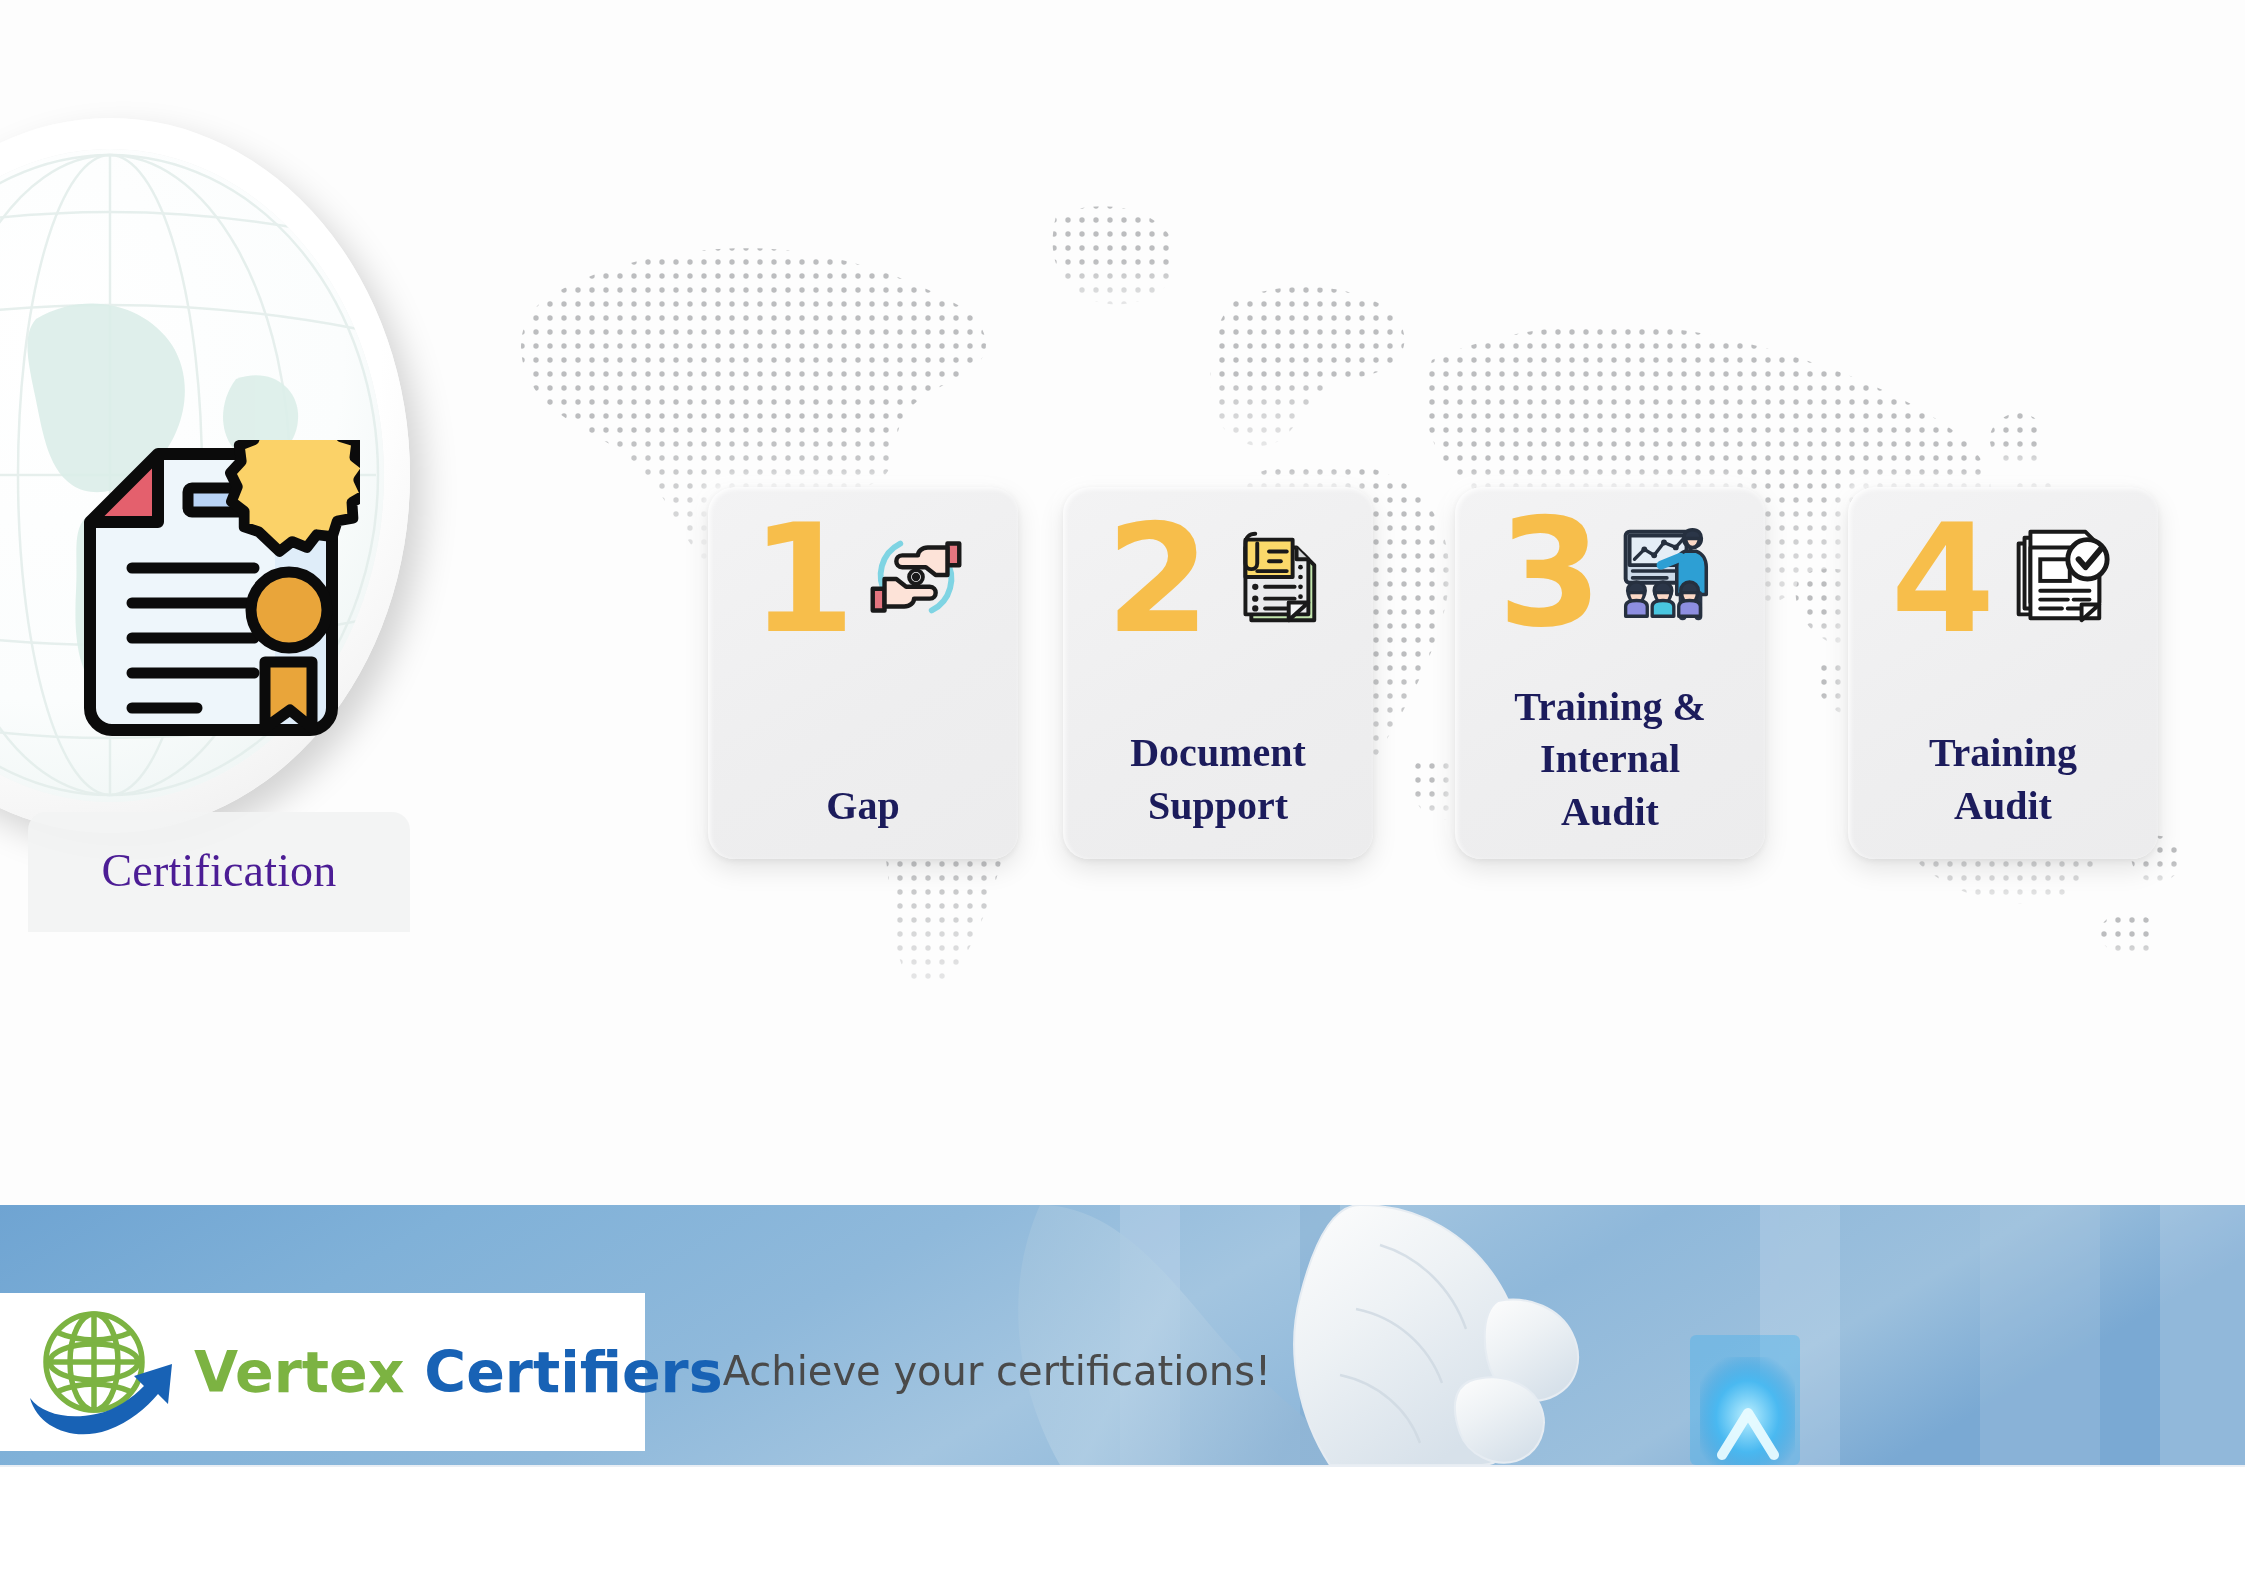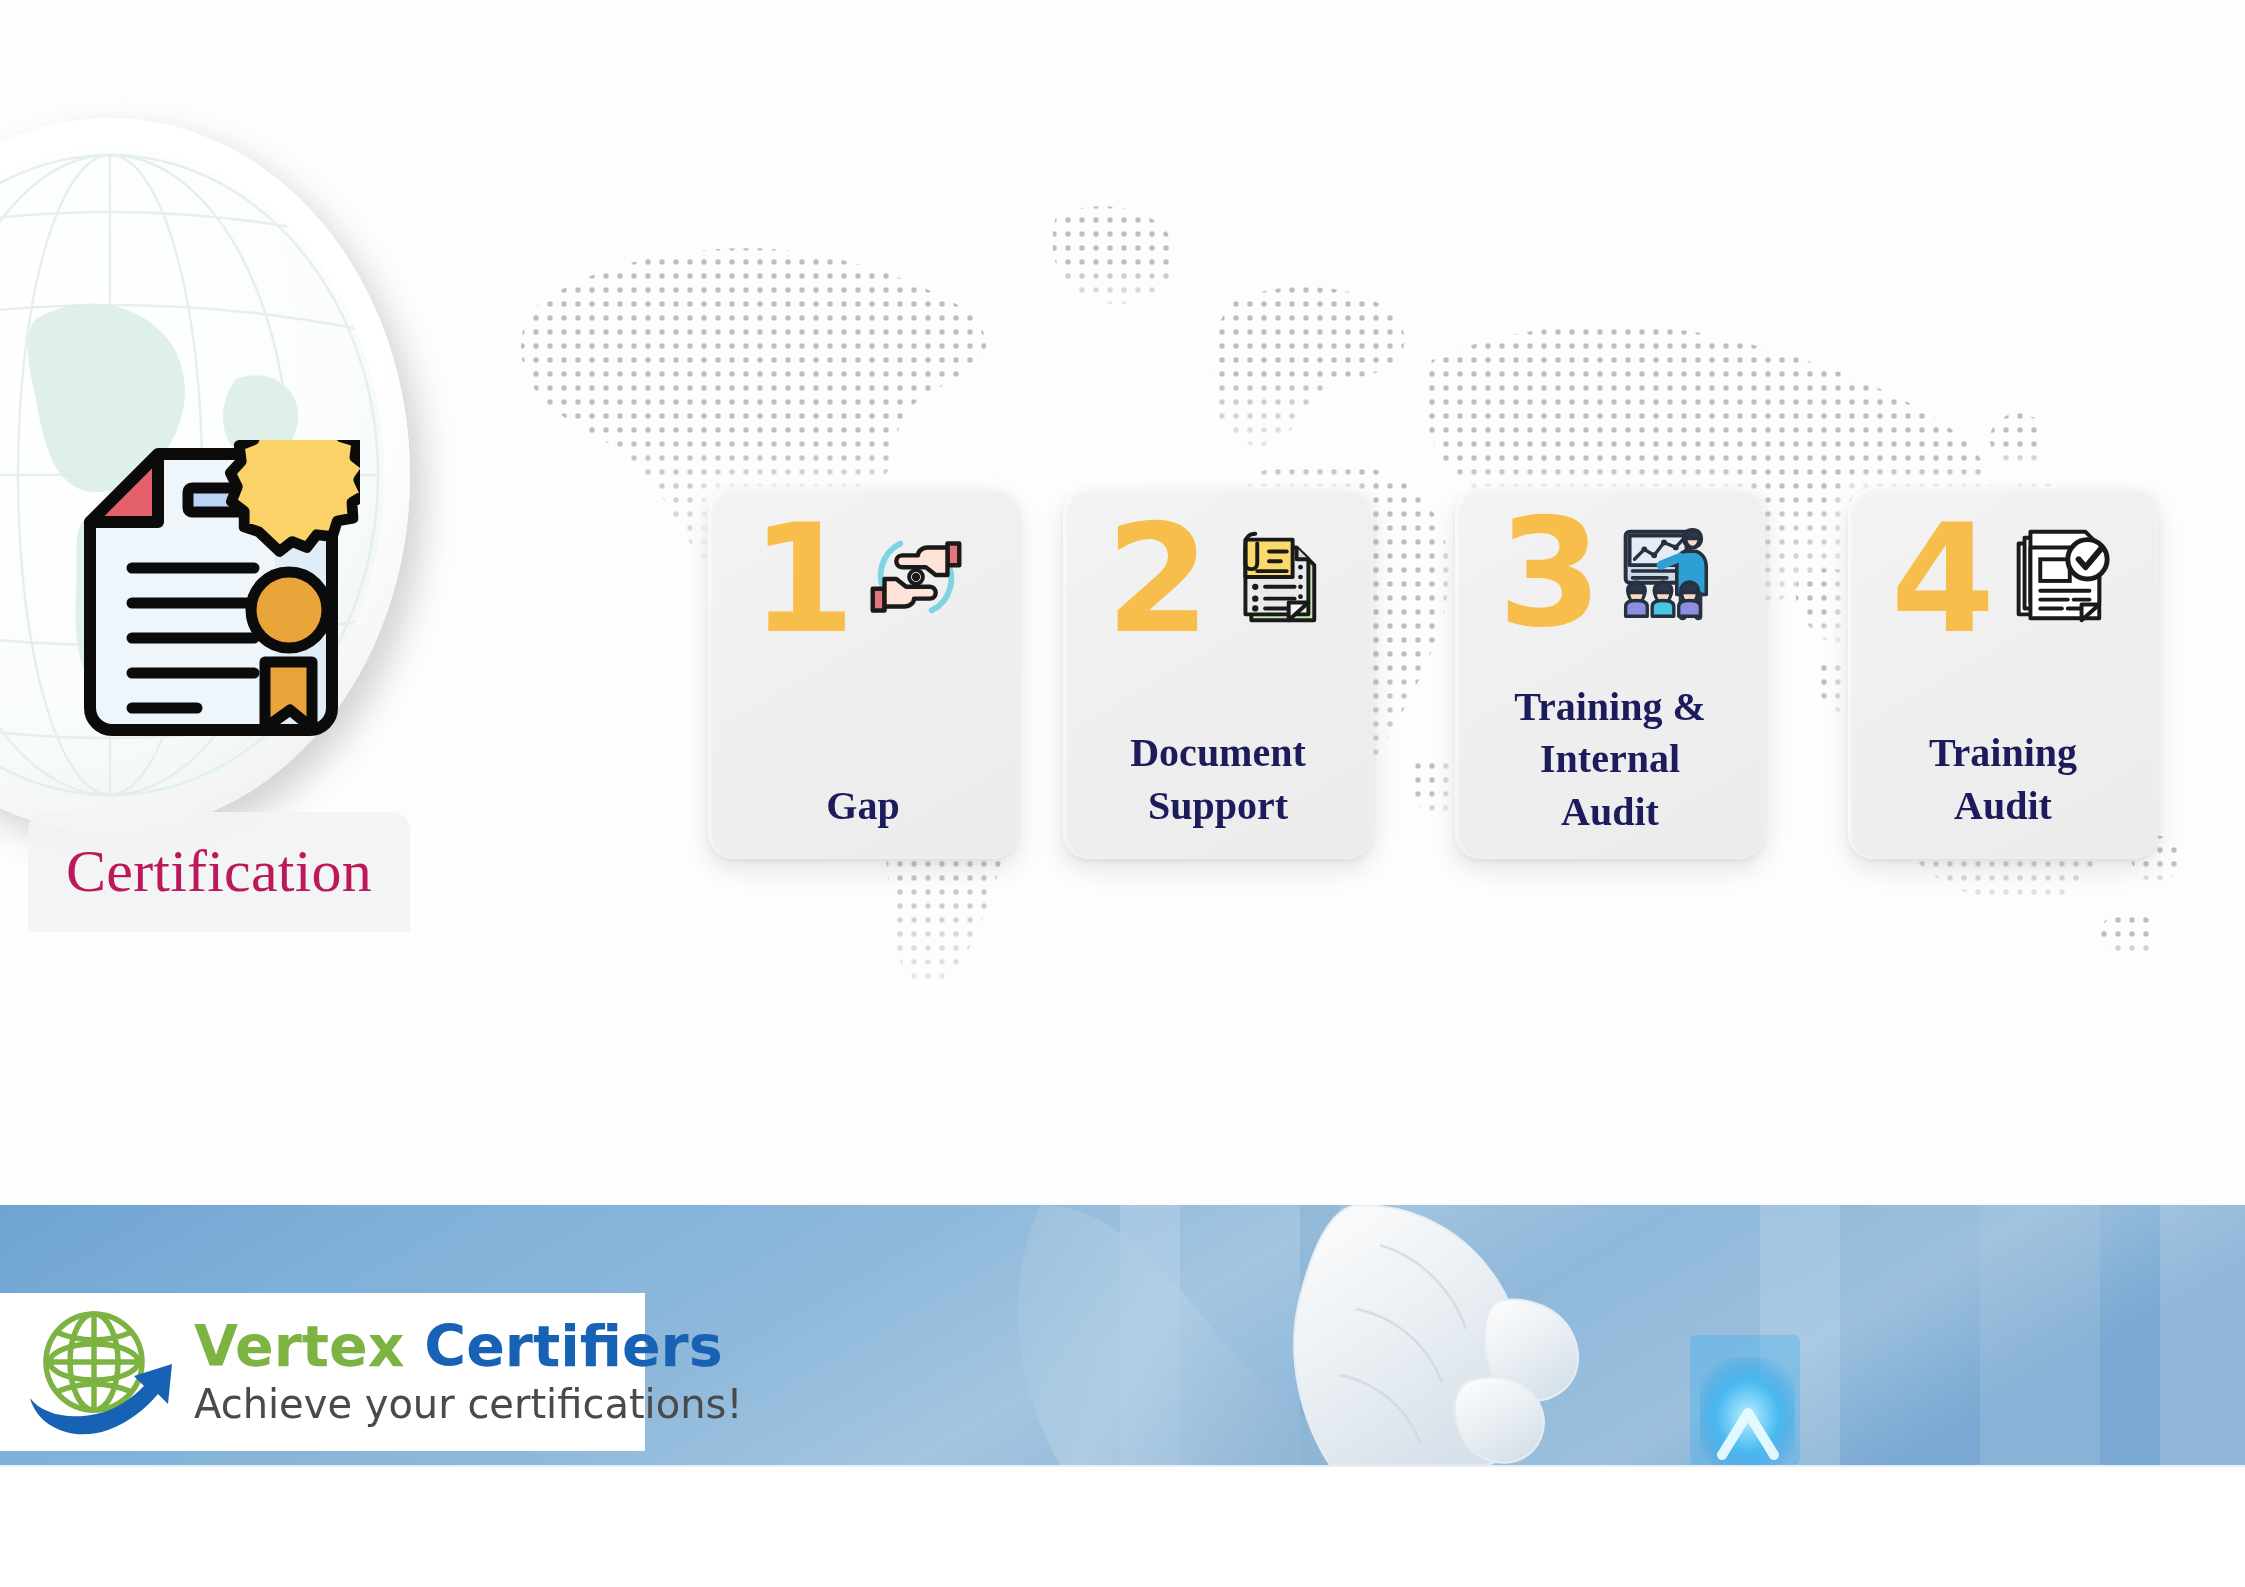--- a/index.html
+++ b/index.html
@@ -81,22 +81,22 @@
     width: 382px;
     height: 120px;
     background: rgba(242,243,243,.93);
     border-radius: 18px 18px 0 0;
     display: flex;
     align-items: center;
     justify-content: center;
   }
   .cert-card-label {
     font-family: "Liberation Serif", "DejaVu Serif", serif;
-    font-size: 60px;
-    color: #be185d;
+    font-size: 46px;
+    color: #4c1d95;
     letter-spacing: .2px;
     line-height: 1;
     padding-bottom: 22px;
     margin-top: 19px;
   }
 
   
   .cert-icon {
     position: absolute;
     left: 60px;
@@ -220,22 +220,23 @@
     z-index: 5;
   }
   .logo-mark {
     width: 170px;
     height: 140px;
     flex: 0 0 auto;
   }
   .logo-text {
     margin-left: 8px;
     display: flex;
-    flex-direction: column;
+    flex-direction: row;
     justify-content: center;
+    text-align: right;
   }
   .logo-name {
     font-family: "DejaVu Sans", "Liberation Sans", sans-serif;
     font-weight: 700;
     font-size: 57px;
     line-height: 1.02;
     white-space: nowrap;
   }
   .logo-name .w1 { color: #7cb342; }
   .logo-name .w2 { color: #1862b5; }

